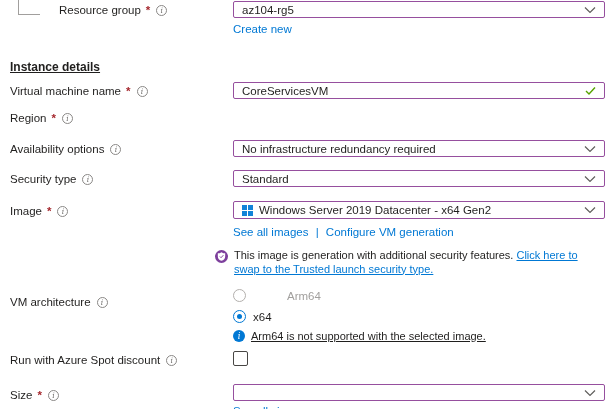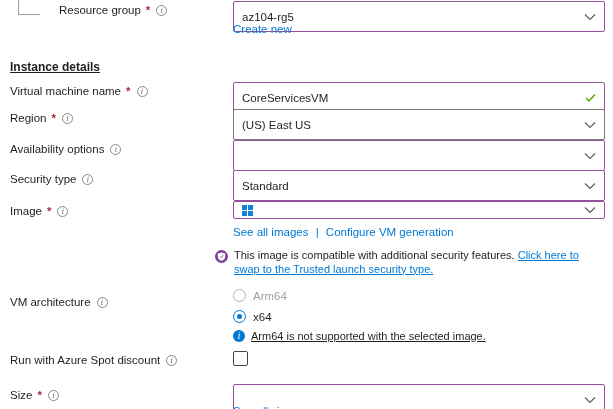--- a/index.html
+++ b/index.html
@@ -7,21 +7,21 @@
     position:relative;width:613px;height:409px;overflow:hidden;background:#fff;
     font-family:"Liberation Sans",sans-serif;color:#201f1e;font-size:11.5px;
   }
   
   .lbl{position:absolute;left:10px;display:flex;align-items:center;gap:4px;white-space:nowrap;color:#201f1e;}
   .req{color:#a4262c;font-weight:700;margin-left:1px;}
   .info-o{display:inline-flex;align-items:center;justify-content:center;width:11px;height:11px;
     border:1px solid #8a8886;border-radius:50%;font-size:7.5px;color:#6e6c6a;box-sizing:border-box;
     font-family:"DejaVu Serif",serif;font-style:italic;margin-left:2px;}
   
-  .fld{position:absolute;left:233px;width:372px;height:31px;box-sizing:border-box;background:#fff;
+  .fld{position:absolute;left:233px;width:372px;height:17px;box-sizing:border-box;background:#fff;
     border:1px solid #964f9e;border-radius:2px;display:flex;align-items:center;padding:0 22px 0 8px;
     font-size:11.5px;color:#201f1e;white-space:nowrap;overflow:hidden;}
   .fld.gray{border-color:#7a7a7a;}
   .chev{position:absolute;right:8px;top:50%;transform:translateY(-50%);display:flex;}
   .okcheck{position:absolute;right:8px;top:50%;transform:translateY(-50%);display:flex;}
   .link{color:#0078d4;text-decoration:none;cursor:pointer;}
   .link.u{text-decoration:underline;}
   .sect{position:absolute;left:10px;font-weight:700;font-size:12px;color:#201f1e;}
   
   .conn-v{position:absolute;left:18px;top:0;width:1px;height:14px;background:#a19f9d;}
@@ -30,21 +30,21 @@
   .winlogo{display:inline-grid;grid-template-columns:5px 5px;grid-template-rows:5px 5px;gap:1px;margin-right:6px;flex:none;}
   .winlogo span{background:#1283d8;}
   
   .banner-text{position:absolute;left:234px;width:372px;line-height:13.5px;font-size:11px;color:#201f1e;}
   
   .radio{position:absolute;left:233px;width:13px;height:13px;border-radius:50%;box-sizing:border-box;background:#fff;}
   .radio.off{border:1px solid #b3b0ad;}
   .radio.on{border:1.5px solid #0078d4;display:flex;align-items:center;justify-content:center;}
   .radio.on::after{content:"";width:5px;height:5px;border-radius:50%;background:#0078d4;}
   .radio-lbl{position:absolute;left:253px;white-space:nowrap;}
-  .dis{color:#a19f9d;}
+  .dis{color:#a19f9d;margin-left:34px;}
   .info-f{position:absolute;left:233px;width:12px;height:12px;border-radius:50%;background:#0078d4;color:#fff;
     display:flex;align-items:center;justify-content:center;font-size:8.5px;
     font-family:"DejaVu Serif",serif;font-style:italic;}
   .note{position:absolute;left:251px;white-space:nowrap;font-size:11px;}
   .checkbox{position:absolute;left:233px;width:15px;height:15px;border:1px solid #484644;border-radius:2px;background:#fff;box-sizing:border-box;}
   .shield-ic{position:absolute;left:215px;width:13px;height:13px;}
 </style>
 </head>
 <body>
 
@@ -82,34 +82,27 @@
           <path d="M1 4.5 L4 7.5 L10 1" stroke="#57a300" stroke-width="1.4" fill="none"></path>
         </svg>
     </span>
   </div>
 
   <div class="lbl" style="top:112px;">
     <span>Region</span>
       <span class="req">*</span>
     <span class="info-o">i</span>
   </div>
-  <div class="fld gray" style="top:109px;">
-    <span>(US) East US</span>
-    <span class="chev">
-      <svg width="12" height="7" viewBox="0 0 12 7">
-          <path d="M1 1 L6 6 L11 1" stroke="#605e5c" stroke-width="1.2" fill="none"></path>
-        </svg>
-    </span>
-  </div>
 
   <div class="lbl" style="top:143px;">
     <span>Availability options</span>
     <span class="info-o">i</span>
   </div>
   <div class="fld" style="top:140px;">
+    <span>No infrastructure redundancy required</span>
     <span class="chev">
       <svg width="12" height="7" viewBox="0 0 12 7">
           <path d="M1 1 L6 6 L11 1" stroke="#605e5c" stroke-width="1.2" fill="none"></path>
         </svg>
     </span>
   </div>
 
   <div class="lbl" style="top:173px;">
     <span>Security type</span>
     <span class="info-o">i</span>
@@ -128,41 +121,42 @@
       <span class="req">*</span>
     <span class="info-o">i</span>
   </div>
   <div class="fld" style="top:201px;height:18px;">
     <span class="winlogo">
         <span></span>
         <span></span>
         <span></span>
         <span></span>
       </span>
+    <span>Windows Server 2019 Datacenter - x64 Gen2</span>
     <span class="chev">
       <svg width="12" height="7" viewBox="0 0 12 7">
           <path d="M1 1 L6 6 L11 1" stroke="#605e5c" stroke-width="1.2" fill="none"></path>
         </svg>
     </span>
   </div>
   <div style="position:absolute;left:233px;top:226px;white-space:nowrap;">
     <a class="link">See all images</a>
     <span class="link" style="margin:0 4px;">|</span>
     <a class="link">Configure VM generation</a>
   </div>
 
   <span class="shield-ic" style="top:250px;">
     <svg width="13" height="13" viewBox="0 0 24 24">
       <circle cx="12" cy="12" r="12" fill="#7d3f9c"></circle>
       <path d="M12 4c2.2 1.6 4.4 2.2 6.8 2.2v5.2c0 4.4-2.7 7.2-6.8 8.6-4.1-1.4-6.8-4.2-6.8-8.6V6.2C7.6 6.2 9.8 5.6 12 4z" fill="#fff"></path>
       <path d="M9 12 l2.2 2.2 L15.5 9.5" stroke="#7d3f9c" stroke-width="1.8" fill="none"></path>
     </svg>
   </span>
   <div class="banner-text" style="top:249px;">
-    <span>This image is compatible with additional security features.</span>
+    <span>This image is generation with additional security features.</span>
     <a class="link u">Click here to swap to the Trusted launch security type.</a>
   </div>
 
   <div class="lbl" style="top:296px;">
     <span>VM architecture</span>
     <span class="info-o">i</span>
   </div>
   <div class="radio off" style="top:289px;"></div>
   <div class="radio-lbl dis" style="top:290px;">Arm64</div>
   <div class="radio on" style="top:310px;"></div>

